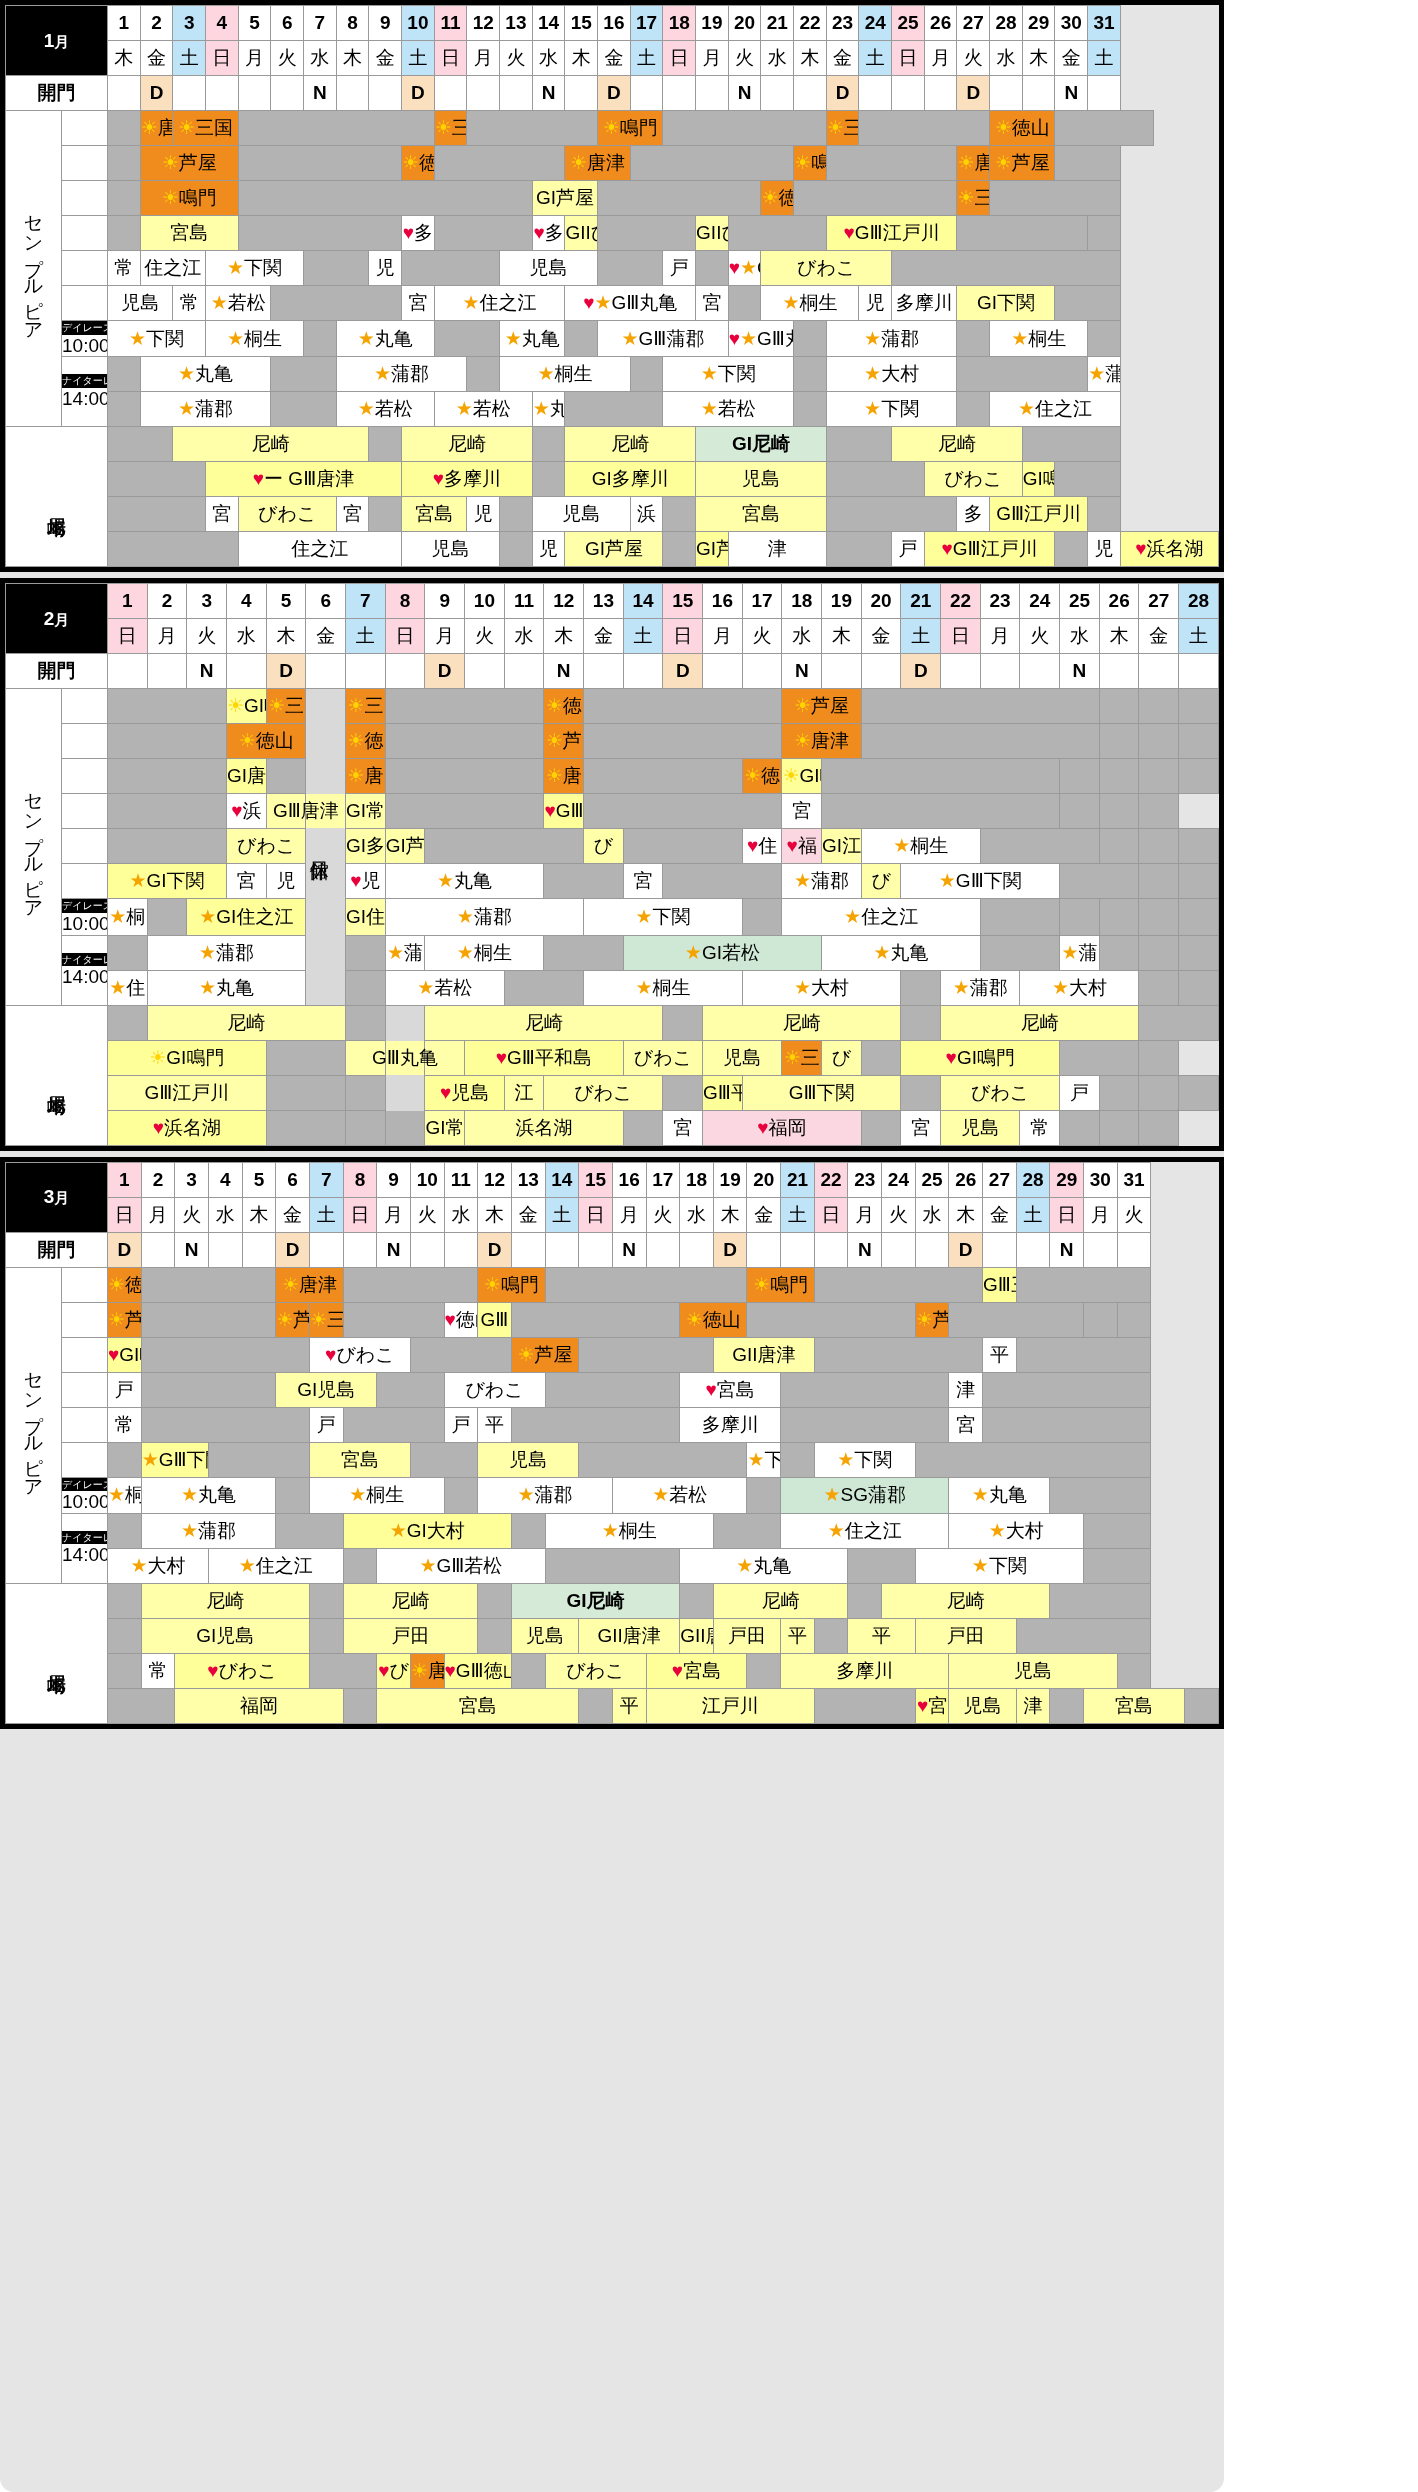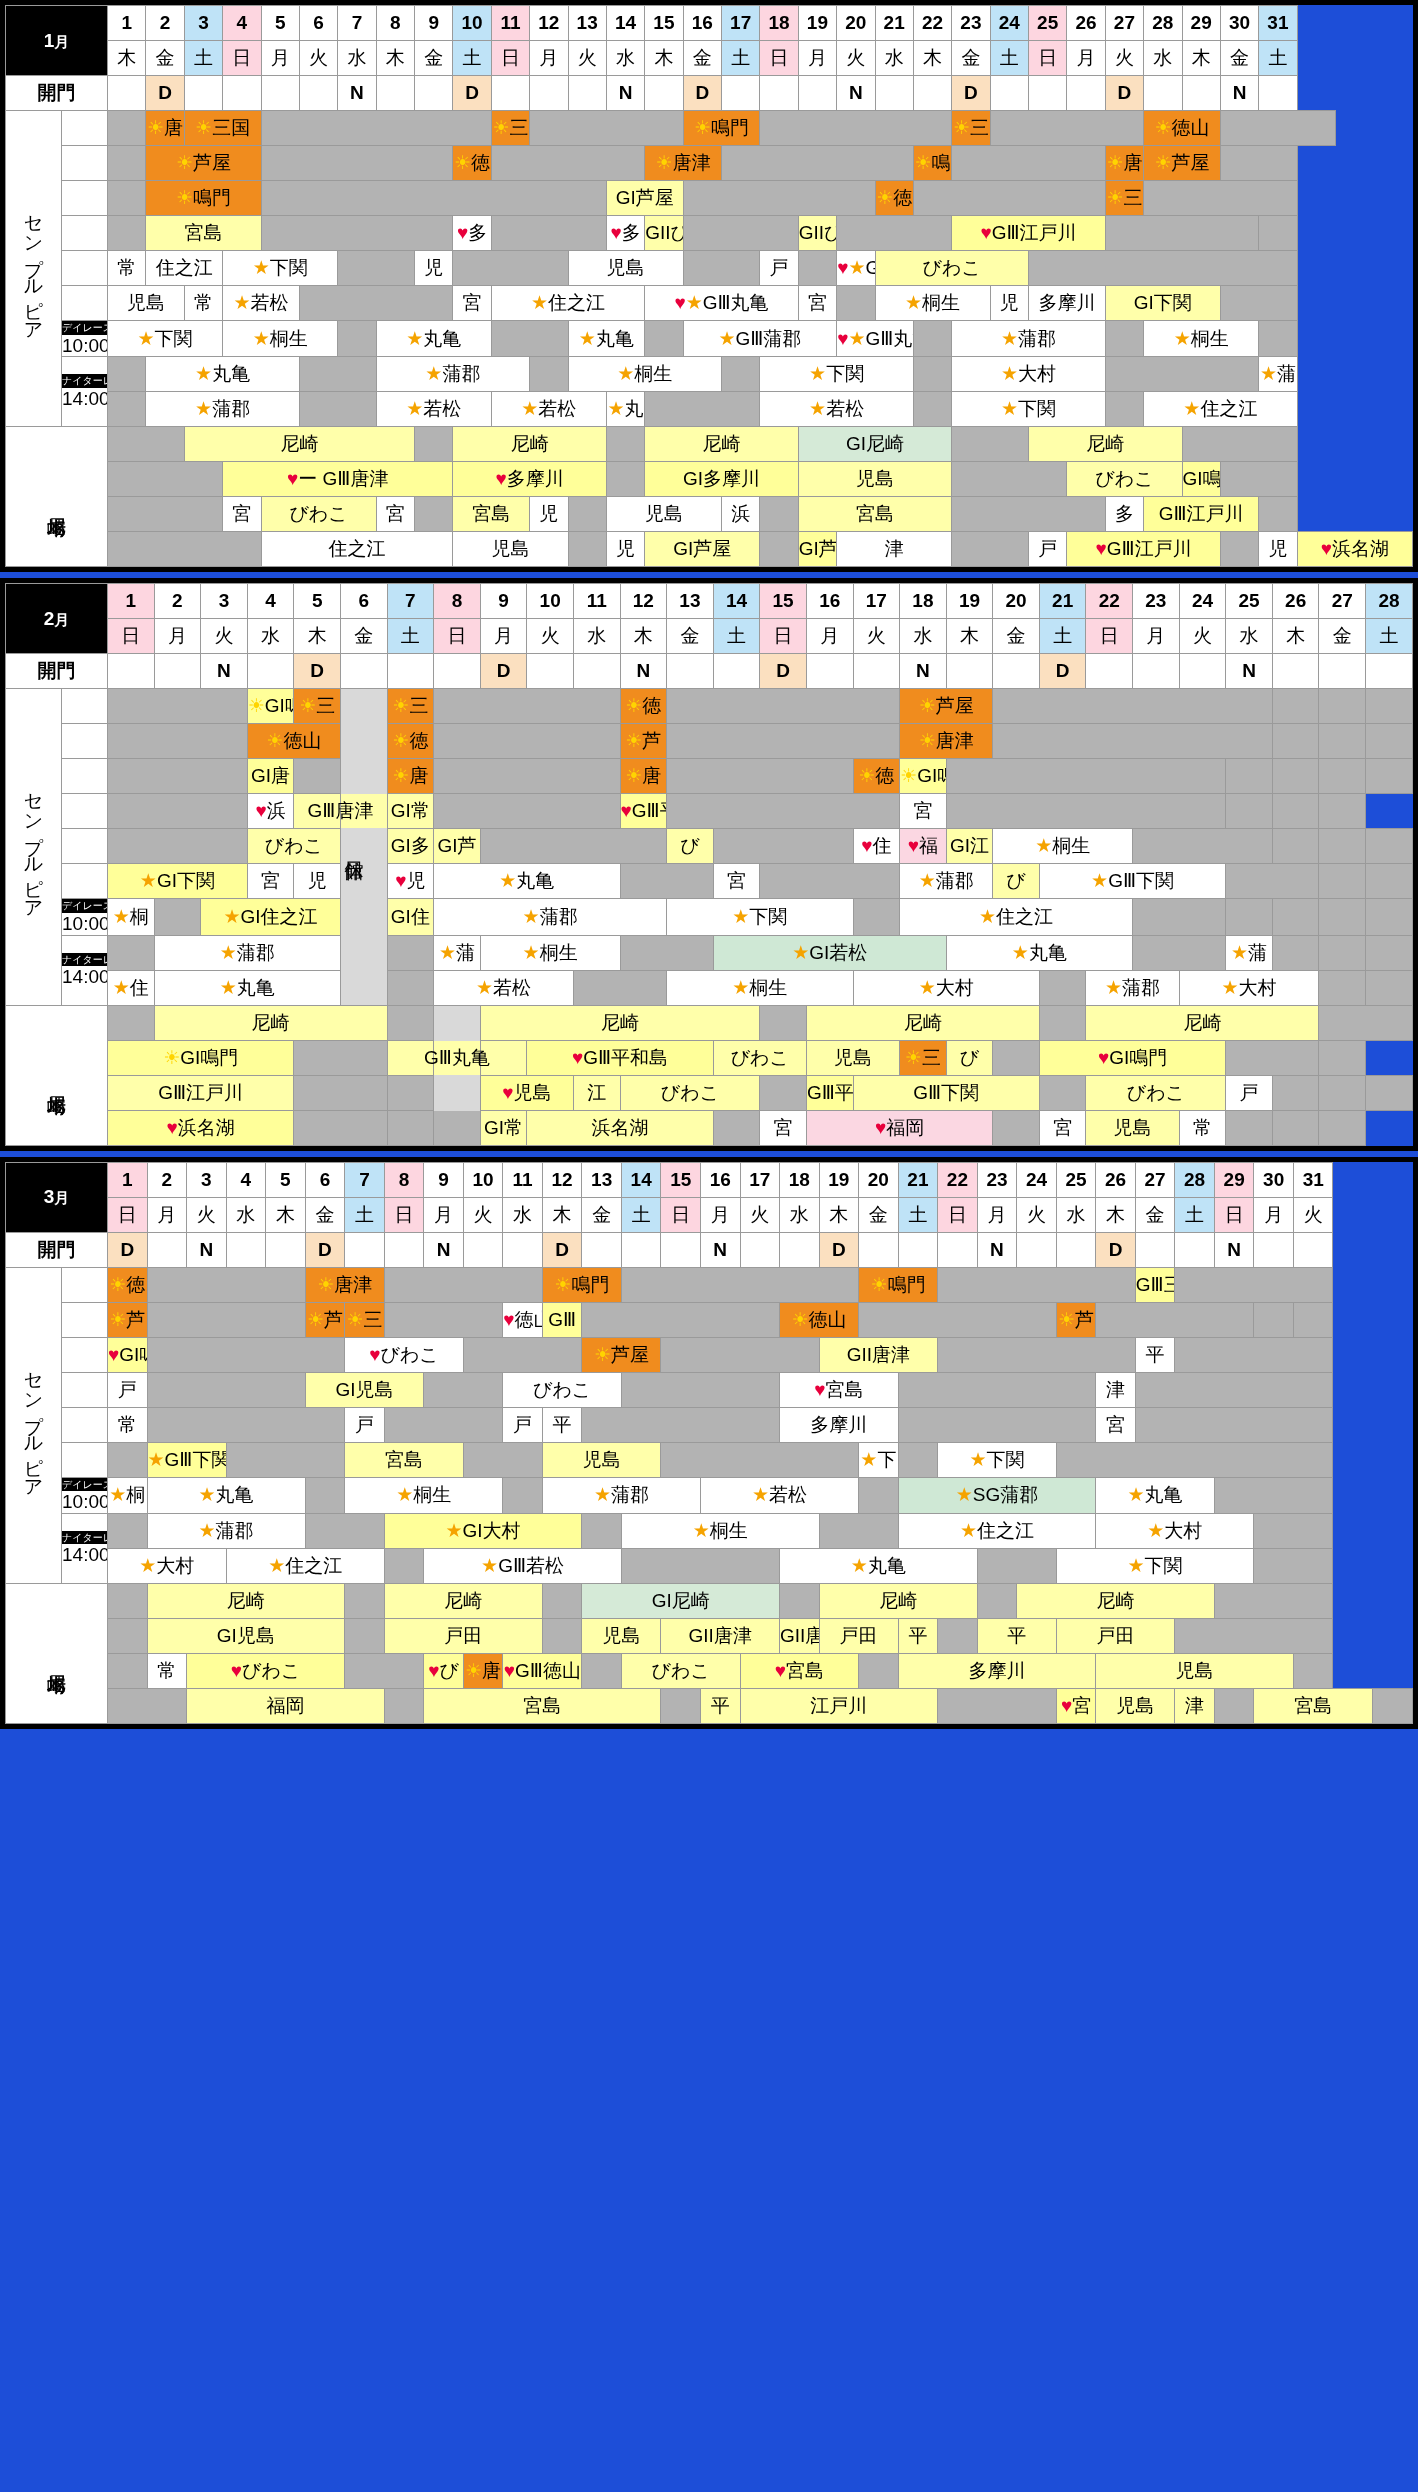--- a/index.html
+++ b/index.html
@@ -1,33 +1,33 @@
 <!DOCTYPE html>
 <html><head>
 <meta charset="utf-8">
 <style>
   html,body{margin:0;padding:0;background:#ffffff;}
   body{font-family:"Liberation Sans","DejaVu Sans",sans-serif;}
-  #page{width:1418px;height:2492px;position:relative;background:#1d4ed8;}
+  #page{width:1224px;height:2492px;position:relative;background:#e5e5e5;border-radius:14px;}
 
   .month-block{border:5px solid #000;margin:0 0 6px 0;box-sizing:border-box;}
   table.cal{border-collapse:collapse;table-layout:fixed;width:100%;}
   table.cal td,table.cal th{border:1px solid #9a9a9a;padding:0;margin:0;
      font-size:19px;text-align:center;vertical-align:middle;height:34px;
      overflow:hidden;white-space:nowrap;}
   .gray{background:#b3b3b3;}
   .white{background:#ffffff;}
   .yellow{background:#ffffaa;}
   .lyellow{background:#ffff99;}
   .orange{background:#f08c1e;}
   .lorange{background:#fbe0c0;}
   .pink{background:#fdd6e0;}
   .lpink{background:#fbd7e2;}
   .blue{background:#bfe3f7;}
-  .green{background:#d5ead7;}
+  .green{background:#d5ead7;font-weight:bold;}
   .lgreen{background:#cfe8d5;}
   .hdr-num{font-weight:bold;font-size:20px;height:30px;}
   .hdr-day{font-size:19px;height:30px;}
   .row-open td{height:26px;font-size:17px;font-weight:bold;}
   .monthcell{background:#000;color:#fff;font-weight:bold;font-size:30px;
       width:56px;text-align:center;vertical-align:middle;}
   .monthcell .small{font-size:15px;}
   .sidelabel{background:#fff;font-size:21px;width:42px;line-height:1.05;
      letter-spacing:0px;}
   .sidelabel div{writing-mode:vertical-rl;display:inline-block;

